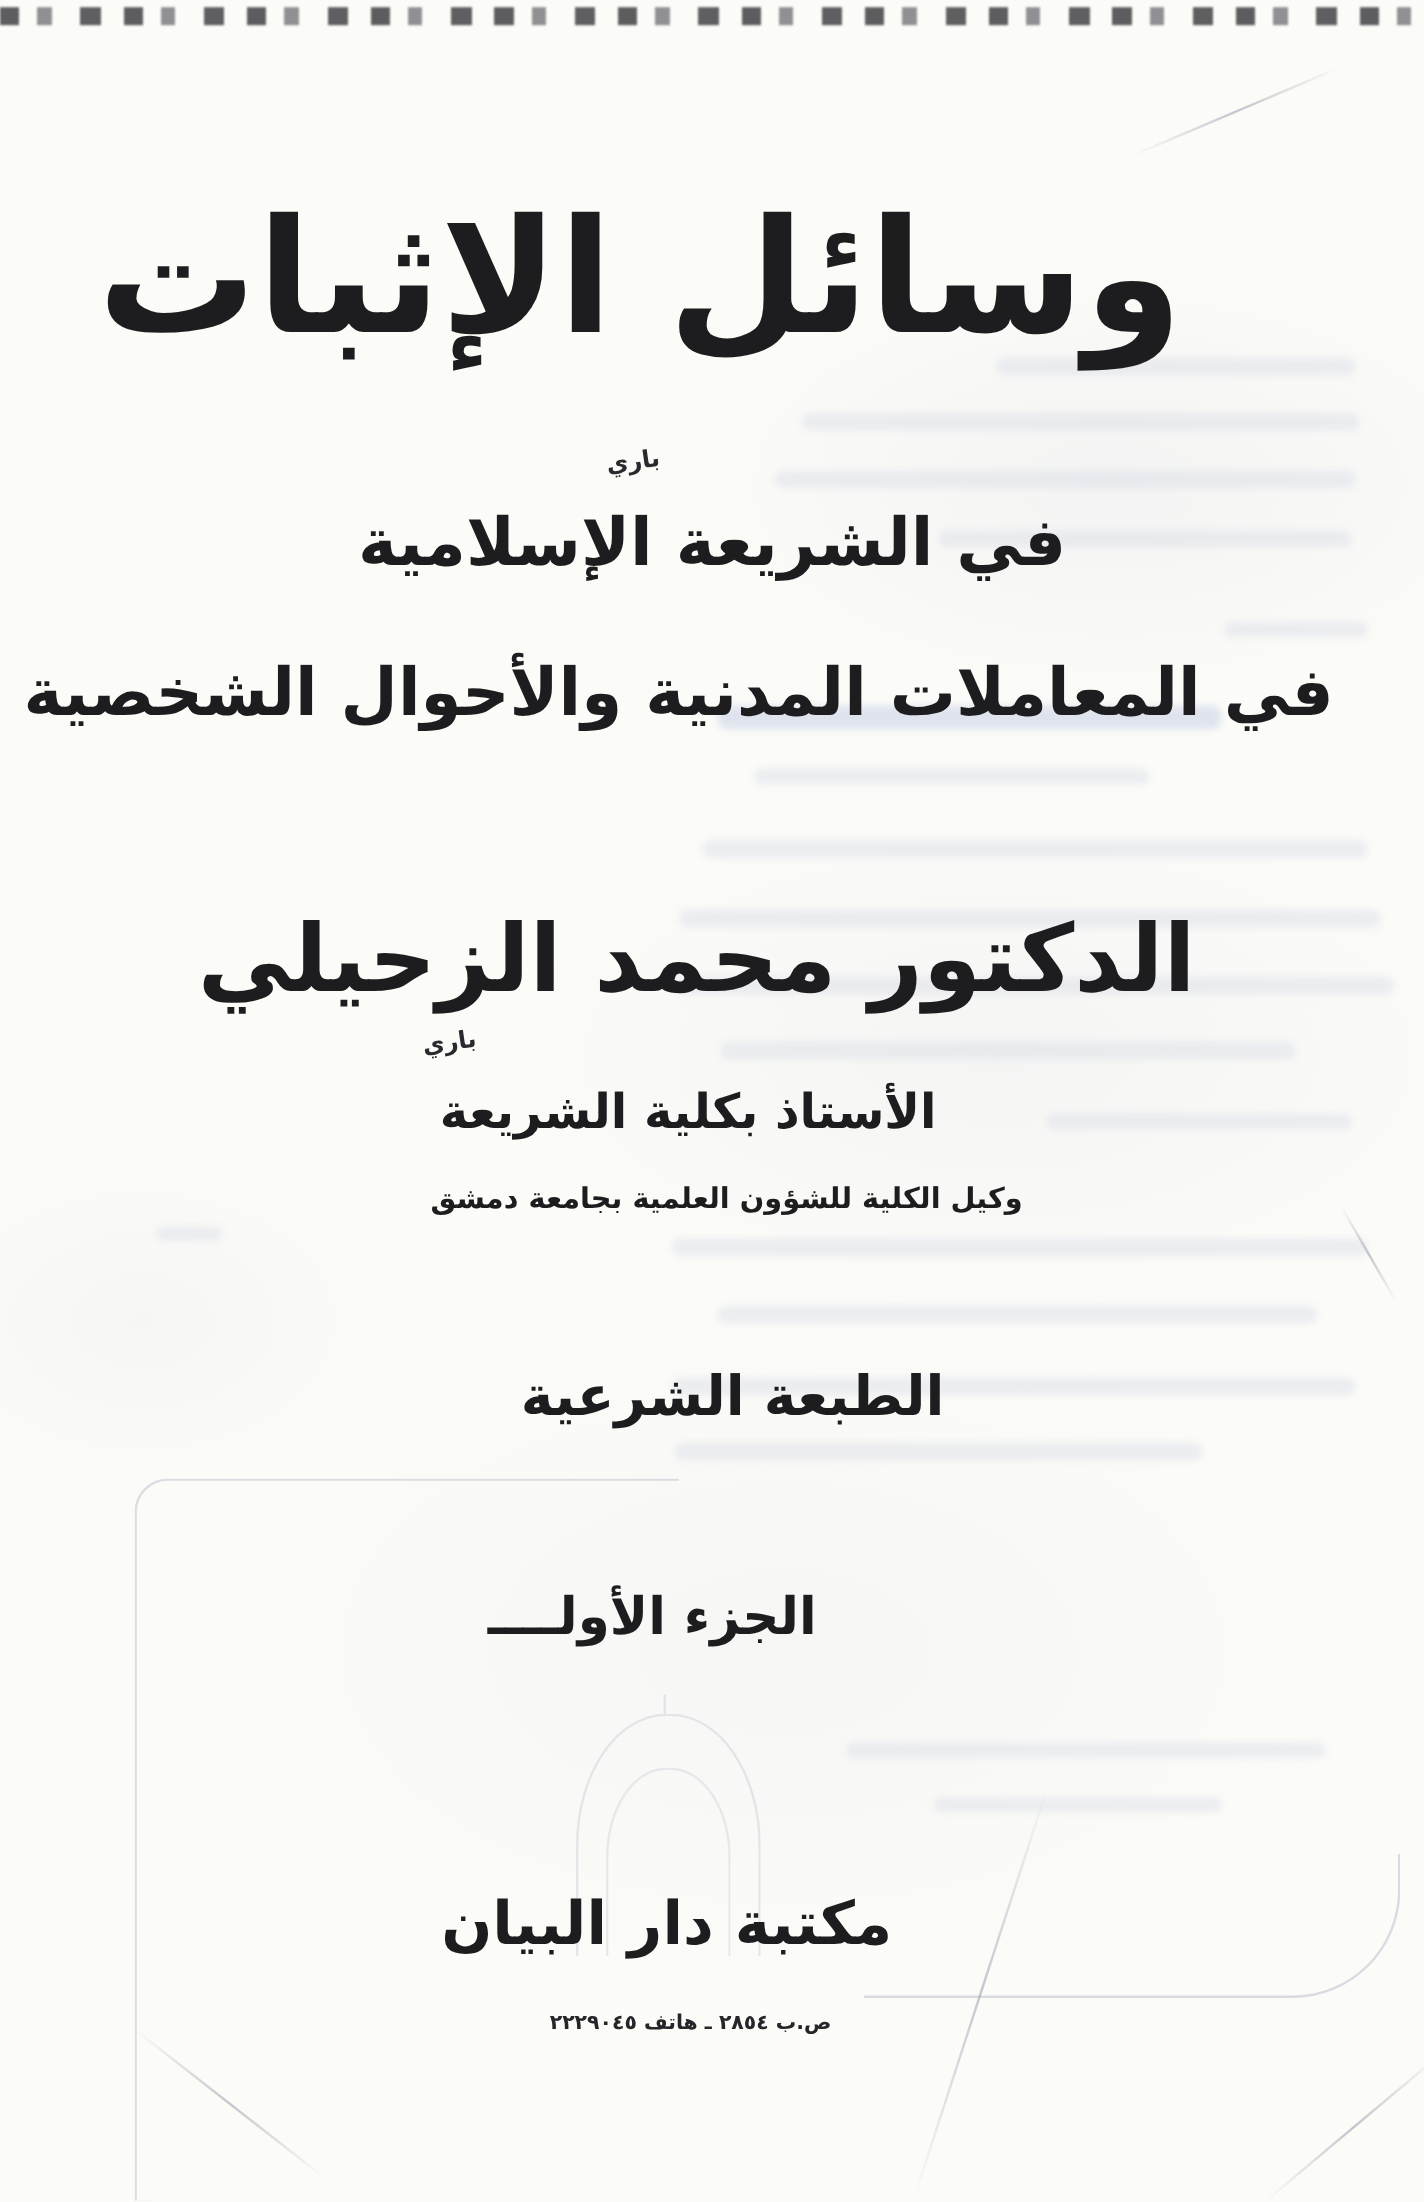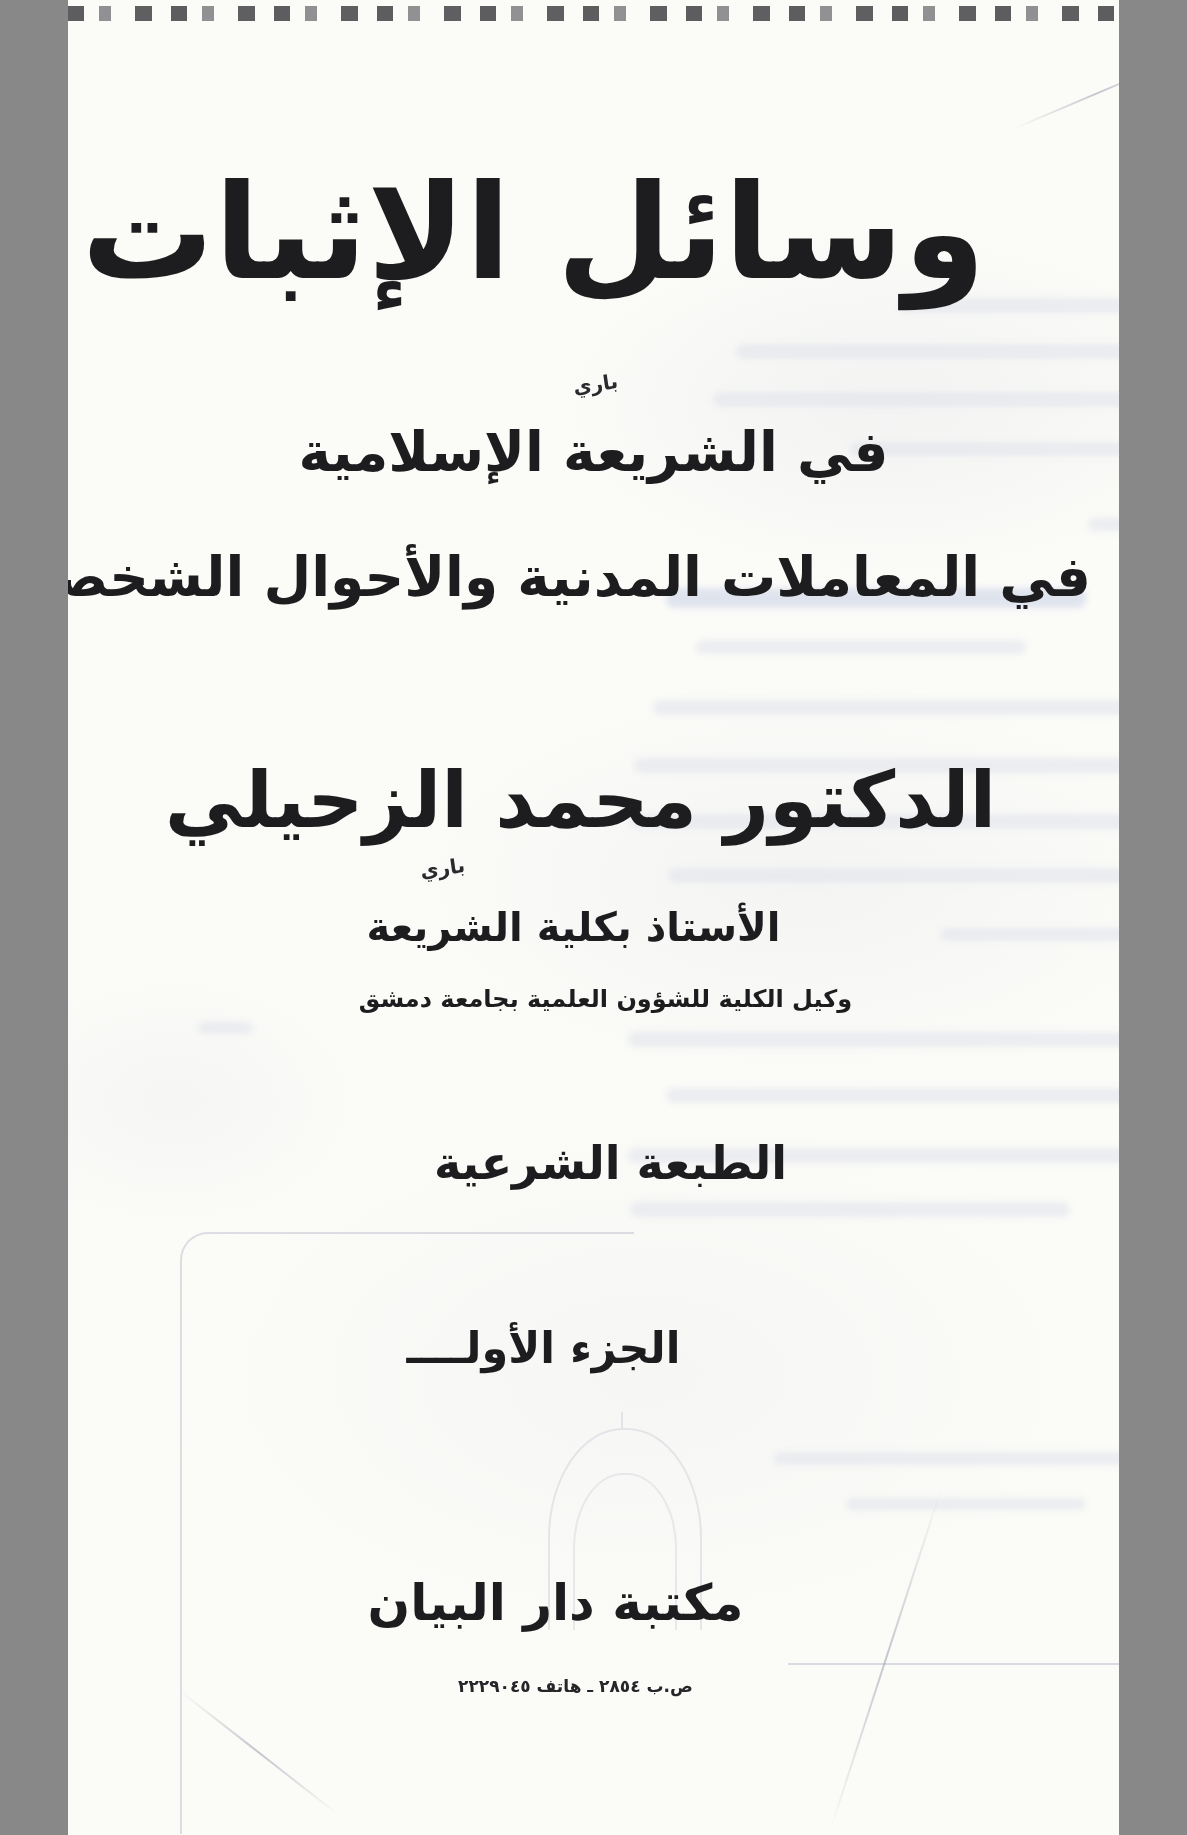--- a/index.html
+++ b/index.html
@@ -1,18 +1,18 @@
 <!DOCTYPE html>
 <html lang="ar"><head>
 <meta charset="utf-8">
 <style>
   html,body{margin:0;padding:0;background:#888;}
   .page{
     position:relative;
-    width:1051px;height:1835px;
+    width:1187px;height:1835px;
     margin:0 auto;
     overflow:hidden;
     font-family:"DejaVu Sans", sans-serif;
     background-color:#fbfbf8;
     background-image:
       radial-gradient(ellipse 500px 260px at 78% 22%, rgba(205,208,218,0.18), transparent 70%),
       radial-gradient(ellipse 600px 300px at 70% 48%, rgba(205,208,218,0.15), transparent 70%),
       radial-gradient(ellipse 700px 400px at 55% 75%, rgba(210,212,220,0.12), transparent 70%),
       radial-gradient(ellipse 300px 200px at 10% 60%, rgba(208,210,220,0.12), transparent 70%);
   }

